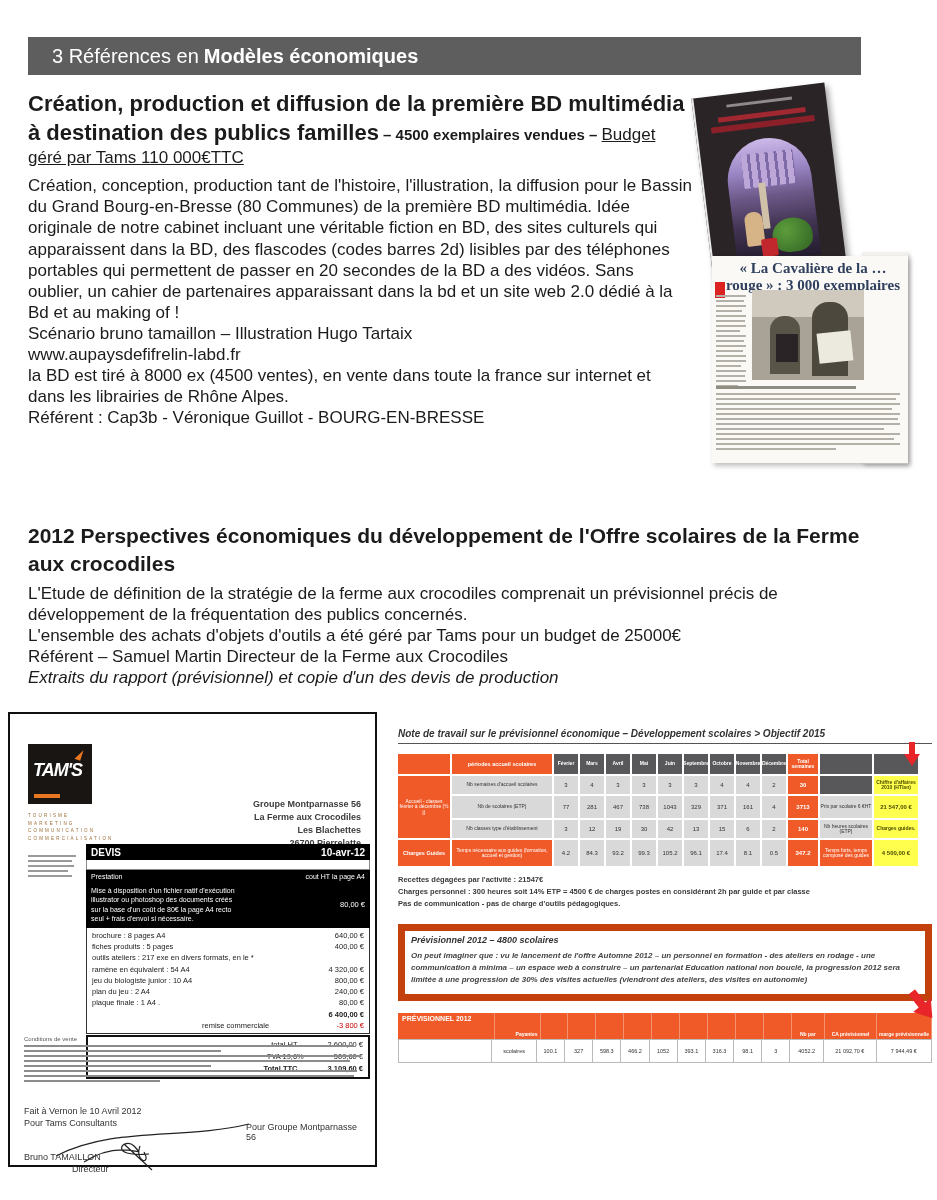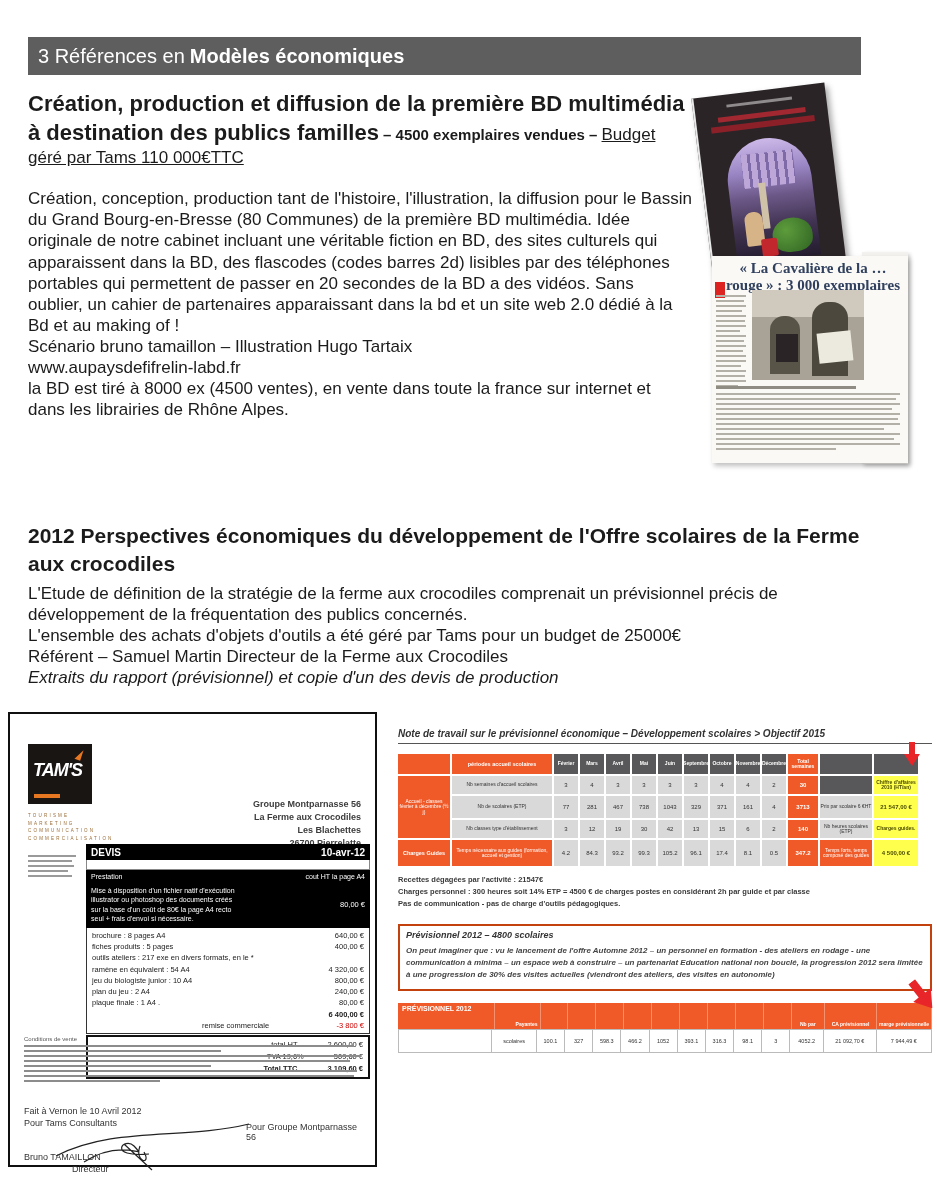--- a/index.html
+++ b/index.html
@@ -1,28 +1,28 @@
 <!DOCTYPE html>
 <html><head>
 <meta charset="utf-8">
 <style>
   html,body{margin:0;padding:0;background:#e8e8e8;}
   .page{position:relative;width:937px;height:1200px;background:#ffffff;margin:0 auto;
         font-family:"Liberation Sans",sans-serif;color:#1b1b1b;overflow:hidden;}
   
   .hdrbar{position:absolute;left:28px;top:37px;width:833px;height:38px;background:#5e5e5e;
-          color:#fff;font-size:20px;display:flex;align-items:center;padding-left:10px;box-sizing:border-box;}
+          color:#fff;font-size:20px;display:flex;align-items:center;padding-left:24px;box-sizing:border-box;}
   .hdrbar b{margin-left:5px;}
   
   .s1{position:absolute;left:28px;top:90px;width:664px;}
   .s1 .h{font-size:22px;font-weight:bold;line-height:1.3;display:inline;}
   .s1 .hrest{font-size:15px;font-weight:bold;}
   .s1 .hul{font-size:17px;font-weight:normal;text-decoration:underline;}
   .body-p{font-size:17px;line-height:1.24;margin:0;}
-  .s1 .p1{margin-top:20px;}
+  .s1 .p1{margin-top:7px;}
   
   .cover{position:absolute;left:702px;top:90px;width:132px;height:182px;background:#2a2427;
          transform:rotate(-7deg);box-shadow:3px 4px 6px rgba(0,0,0,.35);border-left:2px solid #e9e9e9;border-bottom:2px solid #dcdcdc;}
   .cover .authors{position:absolute;left:32px;top:10px;width:66px;height:3px;background:#8f8b8c;}
   .cover .t1l{position:absolute;left:22px;top:22px;width:88px;height:5px;background:#a12830;filter:blur(.4px);}
   .cover .t2l{position:absolute;left:14px;top:31px;width:104px;height:6px;background:#8c2029;filter:blur(.4px);}
   .cover .arch{position:absolute;left:24px;top:48px;width:84px;height:122px;border-radius:42px 42px 0 0;
                background:linear-gradient(#cdb9e8 0%,#9a86c4 26%,#6b5786 48%,#413352 72%,#241c2e 100%);overflow:hidden;}
   .cover .bldg{position:absolute;left:16px;top:14px;width:52px;height:34px;background:repeating-linear-gradient(90deg,#bda6d8 0 6px,#7e6aa6 6px 9px);}
   .cover .colm{position:absolute;left:30px;top:44px;width:7px;height:46px;background:#cfc2a8;}
@@ -98,21 +98,21 @@
   .c{display:flex;align-items:center;justify-content:center;text-align:center;overflow:hidden;line-height:1.1;}
   .o{background:#f05a28;color:#fff;}
   .d{background:#58585a;color:#fff;}
   .g{background:#d9d9d9;color:#333;}
   .y{background:#ffff4d;color:#4a4a00;}
   .f5{font-size:5px;} .f55{font-size:5.5px;font-weight:bold;} .f6{font-size:6px;} .fb{font-weight:bold;}
   .corner{grid-column:1;grid-row:2/5;}
   .arrow1{position:absolute;right:12px;top:-12px;}
   
   .notes{margin-top:8px;font-size:7.5px;font-weight:bold;color:#3a3a3a;line-height:1.6;}
-  .box2{margin-top:14px;border:2px solid #c2410c;padding:4px 6px 8px 6px;}
+  .box2{margin-top:14px;border:7px solid #c2410c;padding:4px 6px 8px 6px;}
   .box2 .b2t{font-weight:bold;font-style:italic;font-size:9px;margin-bottom:5px;}
   .box2 .b2p{font-style:italic;font-size:8px;font-weight:bold;color:#444;line-height:1.5;}
   
   .t2wrap{position:relative;margin-top:12px;}
   .t2 .trow{display:flex;}
   .t2 .r0{background:#f05a28;color:#fff;height:26px;}
   .t2 .r0 .tcell{display:flex;align-items:flex-end;justify-content:center;font-size:5px;font-weight:bold;padding-bottom:2px;border-right:1px solid #ffffff55;}
   .t2 .r0 .tcell:nth-child(1){justify-content:flex-start;align-items:flex-start;font-size:7px;padding:2px 0 0 4px;}
   .t2 .r0 .tcell:nth-child(2){justify-content:flex-end;padding-right:2px;}
   .t2 .r1 .tcell{display:flex;align-items:center;justify-content:center;font-size:5.5px;color:#333;height:22px;border:1px solid #bbb;border-left:none;}
@@ -134,20 +134,21 @@
     <span>3 Références en</span>
     <b>Modèles économiques</b>
   </div>
 
   <div class="s1">
     <p class="body-p"><span class="h">Création, production et diffusion de la première BD multimédia à destination des publics familles</span><span class="hrest"> – 4500 exemplaires vendues – </span><span class="hul">Budget géré par Tams 110 000€TTC</span></p>
     <p class="body-p p1">Création, conception, production tant de l'histoire, l'illustration, la diffusion pour le Bassin du Grand Bourg-en-Bresse (80 Communes) de la première BD multimédia. Idée originale de notre cabinet incluant une véritable fiction en BD, des sites culturels qui apparaissent dans la BD, des flascodes (codes barres 2d) lisibles par des téléphones portables qui permettent de passer en 20 secondes de la BD a des vidéos. Sans oublier, un cahier de partenaires apparaissant dans la bd et un site web 2.0 dédié à la Bd et au making of !</p>
     <p class="body-p">Scénario bruno tamaillon – Illustration Hugo Tartaix</p>
     <p class="body-p">www.aupaysdefifrelin-labd.fr</p>
     <p class="body-p">la BD est tiré à 8000 ex (4500 ventes), en vente dans toute la france sur internet et dans les librairies de Rhône Alpes.</p>
+    <p class="body-p">Référent :  Cap3b - Véronique Guillot - BOURG-EN-BRESSE</p>
   </div>
 
   <div class="cover">
     <div class="authors"></div>
     <div class="t1l"></div>
     <div class="t2l"></div>
     <div class="arch">
       <div class="bldg"></div>
       <div class="colm"></div>
       <div class="bush"></div>

